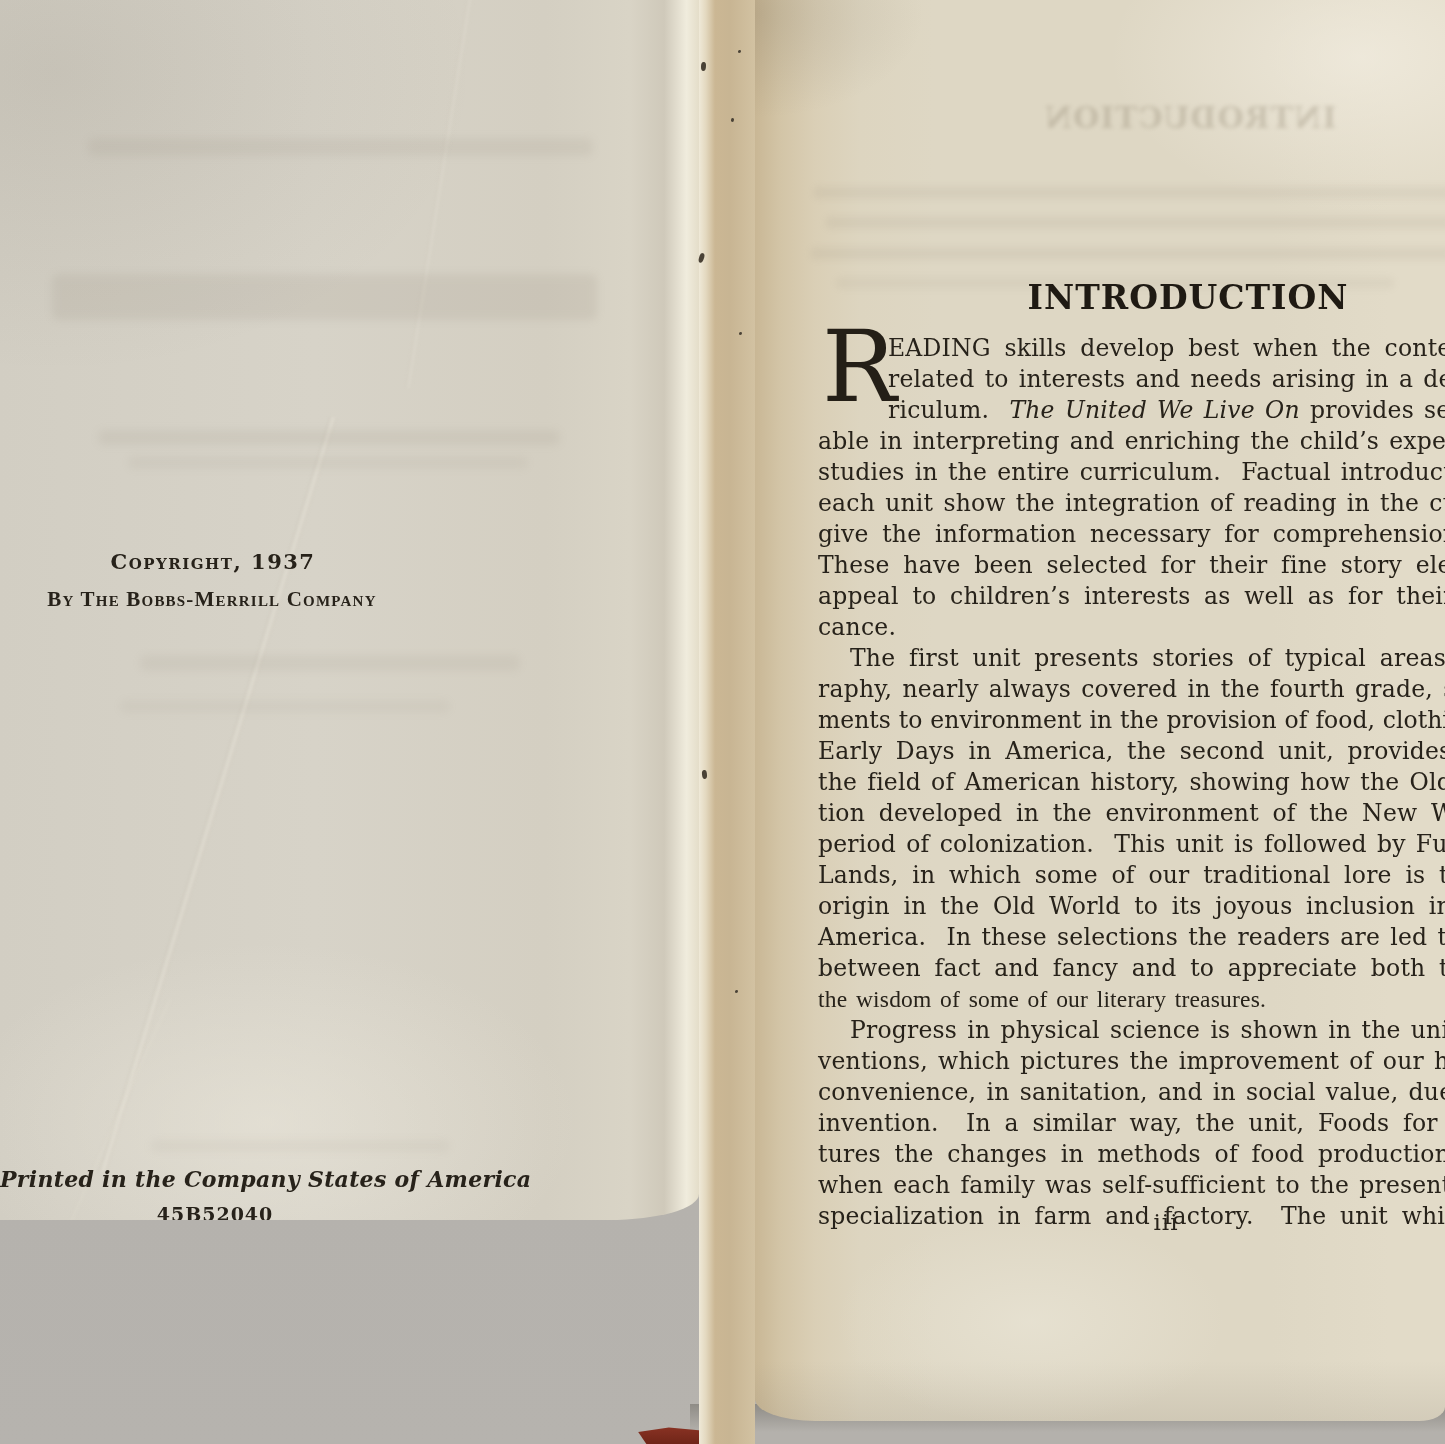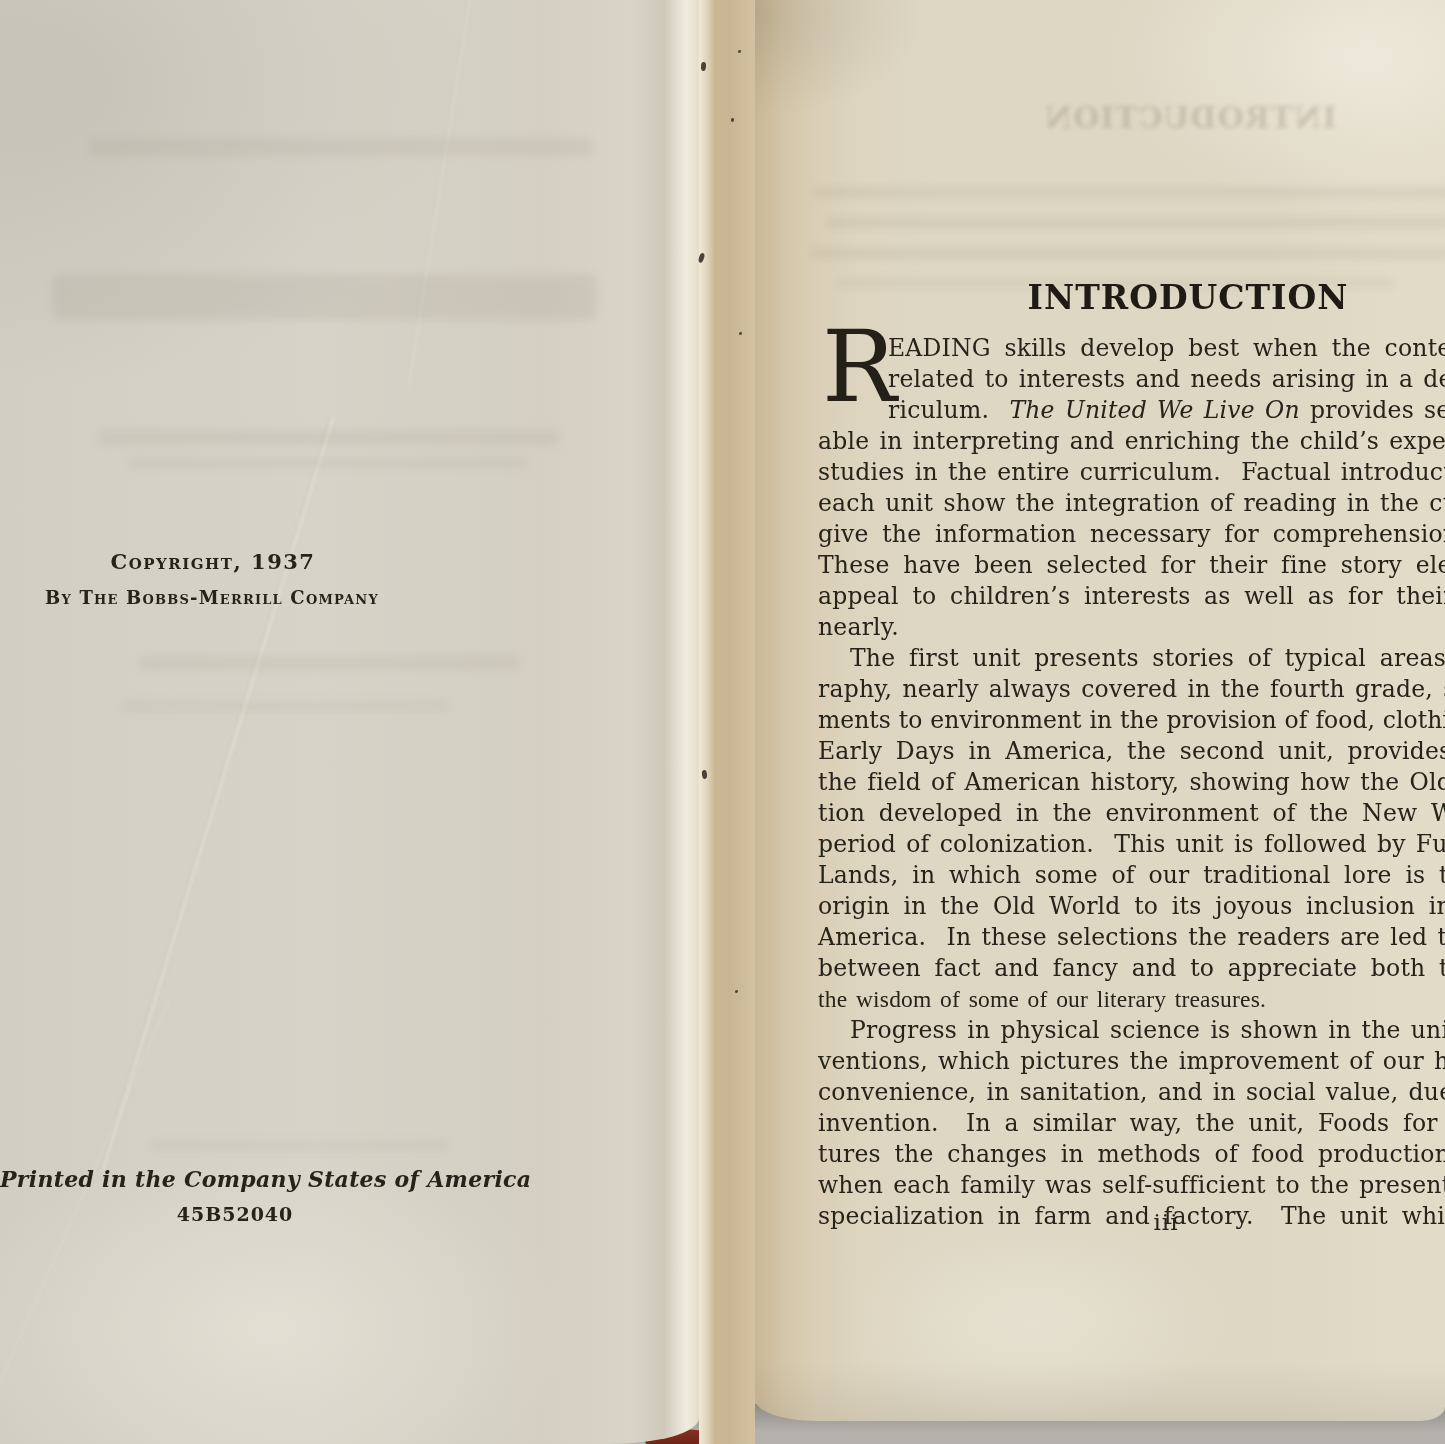--- a/index.html
+++ b/index.html
@@ -15,21 +15,21 @@
   }
   
   .cover-red{
     position:absolute;left:628px;top:1424px;width:102px;height:20px;
     background:linear-gradient(to bottom,var(--cover-red,#8d3425),#6f2518);
     clip-path:polygon(18% 100%,100% 100%,88% 40%,40% 18%,10% 40%);
     filter:blur(.4px);
   }
   
   .left-page{
-    position:absolute;left:0;top:0;width:699px;height:1444px;overflow:hidden;
+    position:absolute;left:0;top:0;width:699px;height:1220px;overflow:hidden;
     border-bottom-right-radius:90px 26px;
     background:
       radial-gradient(ellipse 520px 300px at 38% 92%,rgba(236,232,220,.55),transparent 60%),
       radial-gradient(ellipse 700px 500px at 8% 6%,rgba(90,82,70,.10),transparent 60%),
       linear-gradient(to right,#d2cec3 0%,#d7d3c8 45%,#d4cfc2 78%,#d9d4c6 90%,#cfc9ba 95%,#f0ecdd 98.2%,#e4ddc9 100%),
       var(--left-paper,#d7d3c8);
     color:var(--ink,#27221a);
   }
   .crease{position:absolute;filter:blur(1.6px);}
   .crease-1{
@@ -40,23 +40,23 @@
     left:438px;top:-30px;width:6px;height:420px;transform:rotate(9deg);opacity:.35;
     background:linear-gradient(to right,rgba(150,141,125,.25),rgba(240,236,225,.8) 55%,rgba(150,141,125,.18));
   }
   .crease-3{
     left:80px;top:980px;width:5px;height:430px;transform:rotate(24deg);opacity:.3;
     background:linear-gradient(to right,rgba(150,141,125,.2),rgba(240,236,225,.7) 55%,rgba(150,141,125,.15));
   }
   .ghost{position:absolute;background:#93897a;opacity:.12;filter:blur(4px);border-radius:6px;}
   .lp-text{position:absolute;text-align:center;white-space:pre;}
   .copyright-line{left:0;width:426px;top:549px;font-size:21px;font-variant:small-caps;font-weight:bold;letter-spacing:1.5px;}
-  .publisher-line{left:0;width:424px;top:587px;font-size:18px;font-variant:small-caps;font-weight:bold;letter-spacing:1.2px;}
+  .publisher-line{left:0;width:424px;top:587px;font-size:21px;font-variant:small-caps;font-weight:bold;letter-spacing:1.2px;font-family:Liberation Serif, serif;}
   .printed-line{left:0;width:438px;top:1166px;font-size:22px;font-style:italic;font-weight:bold;letter-spacing:.3px;}
-  .print-code{left:0;width:430px;top:1203px;font-size:19px;font-weight:bold;letter-spacing:1px;padding-left:20px;}
+  .print-code{left:0;width:430px;top:1203px;font-size:19px;font-weight:bold;letter-spacing:1px;}
   
   .gutter{
     position:absolute;left:699px;top:0;width:56px;height:1444px;
     background:linear-gradient(to right,#efe9d8 0px,#e3d8bf 7px,#cbb794 16px,var(--gutter-tan,#c8b593) 55%,#d2c2a2 100%);
   }
   .speck{position:absolute;background:#4a4236;border-radius:50% 40% 55% 45%;}
   
   .right-page{
     position:absolute;left:755px;top:0;width:690px;height:1421px;overflow:hidden;
     border-bottom-left-radius:60px 22px;border-bottom-right-radius:26px 14px;
@@ -146,21 +146,21 @@
     <div>
         <div class="bline dropcap wide" style="top: 333px;">EADING skills develop best when the content</div>
         <div class="bline dropcap" style="top: 364px;">related to interests and needs arising in a develo</div>
         <div class="bline dropcap" style="top: 395px;">riculum.  <i>The United We Live On</i> provides selecti</div>
         <div class="bline" style="top: 426px;">able in interpreting and enriching the child’s experience</div>
         <div class="bline" style="top: 457px;">studies in the entire curriculum.  Factual introductions p</div>
         <div class="bline" style="top: 488px;">each unit show the integration of reading in the curricu</div>
         <div class="bline wide" style="top: 519px;">give the information necessary for comprehension of th</div>
         <div class="bline wide" style="top: 550px;">These have been selected for their fine story elements a</div>
         <div class="bline wide" style="top: 581px;">appeal to children’s interests as well as for their conten</div>
-        <div class="bline" style="top: 612px;">nearly.</div>
+        <div class="bline" style="top: 612px;">cance.</div>
         <div class="bline para wide" style="top: 643px;">The first unit presents stories of typical areas in wo</div>
         <div class="bline" style="top: 674px;">raphy, nearly always covered in the fourth grade, showing</div>
         <div class="bline tight" style="top: 705px;">ments to environment in the provision of food, clothing, and</div>
         <div class="bline wide" style="top: 736px;">Early Days in America, the second unit, provides sele</div>
         <div class="bline" style="top: 767px;">the field of American history, showing how the Old World</div>
         <div class="bline wide" style="top: 798px;">tion developed in the environment of the New World du</div>
         <div class="bline" style="top: 829px;">period of colonization.  This unit is followed by Fun fro</div>
         <div class="bline wide" style="top: 860px;">Lands, in which some of our traditional lore is traced</div>
         <div class="bline wide" style="top: 891px;">origin in the Old World to its joyous inclusion in the a</div>
         <div class="bline" style="top: 922px;">America.  In these selections the readers are led to disc</div>

